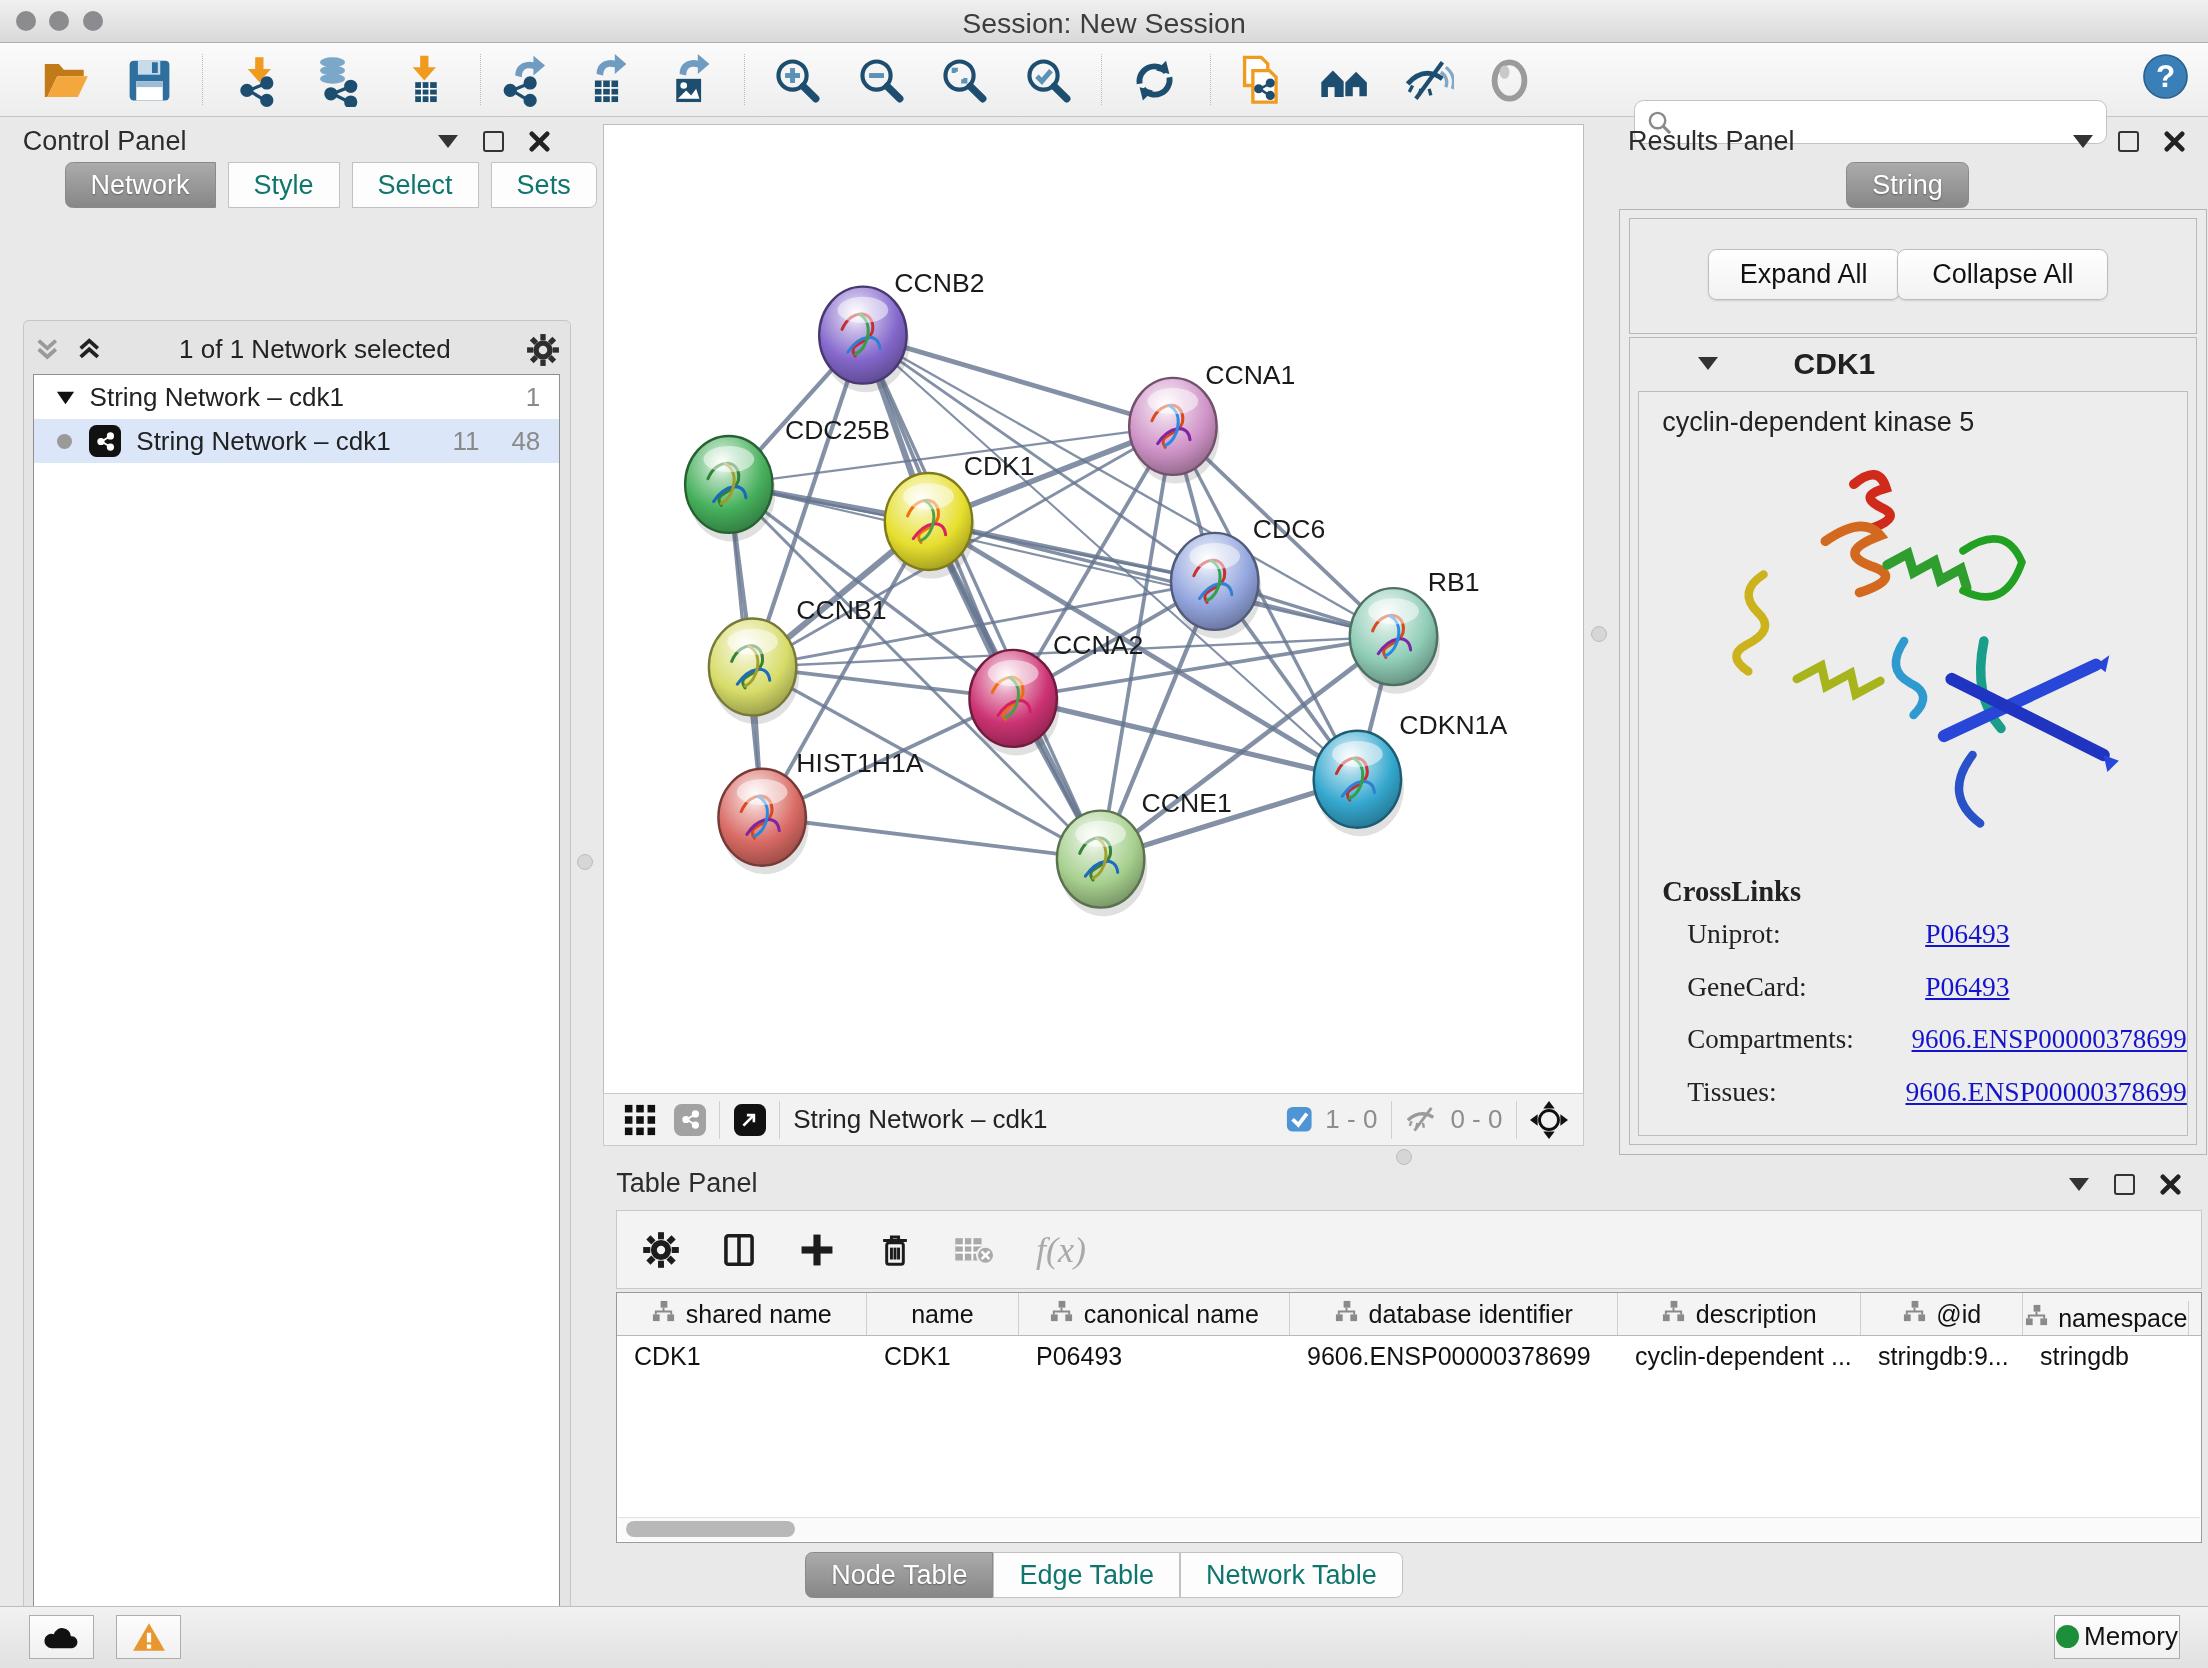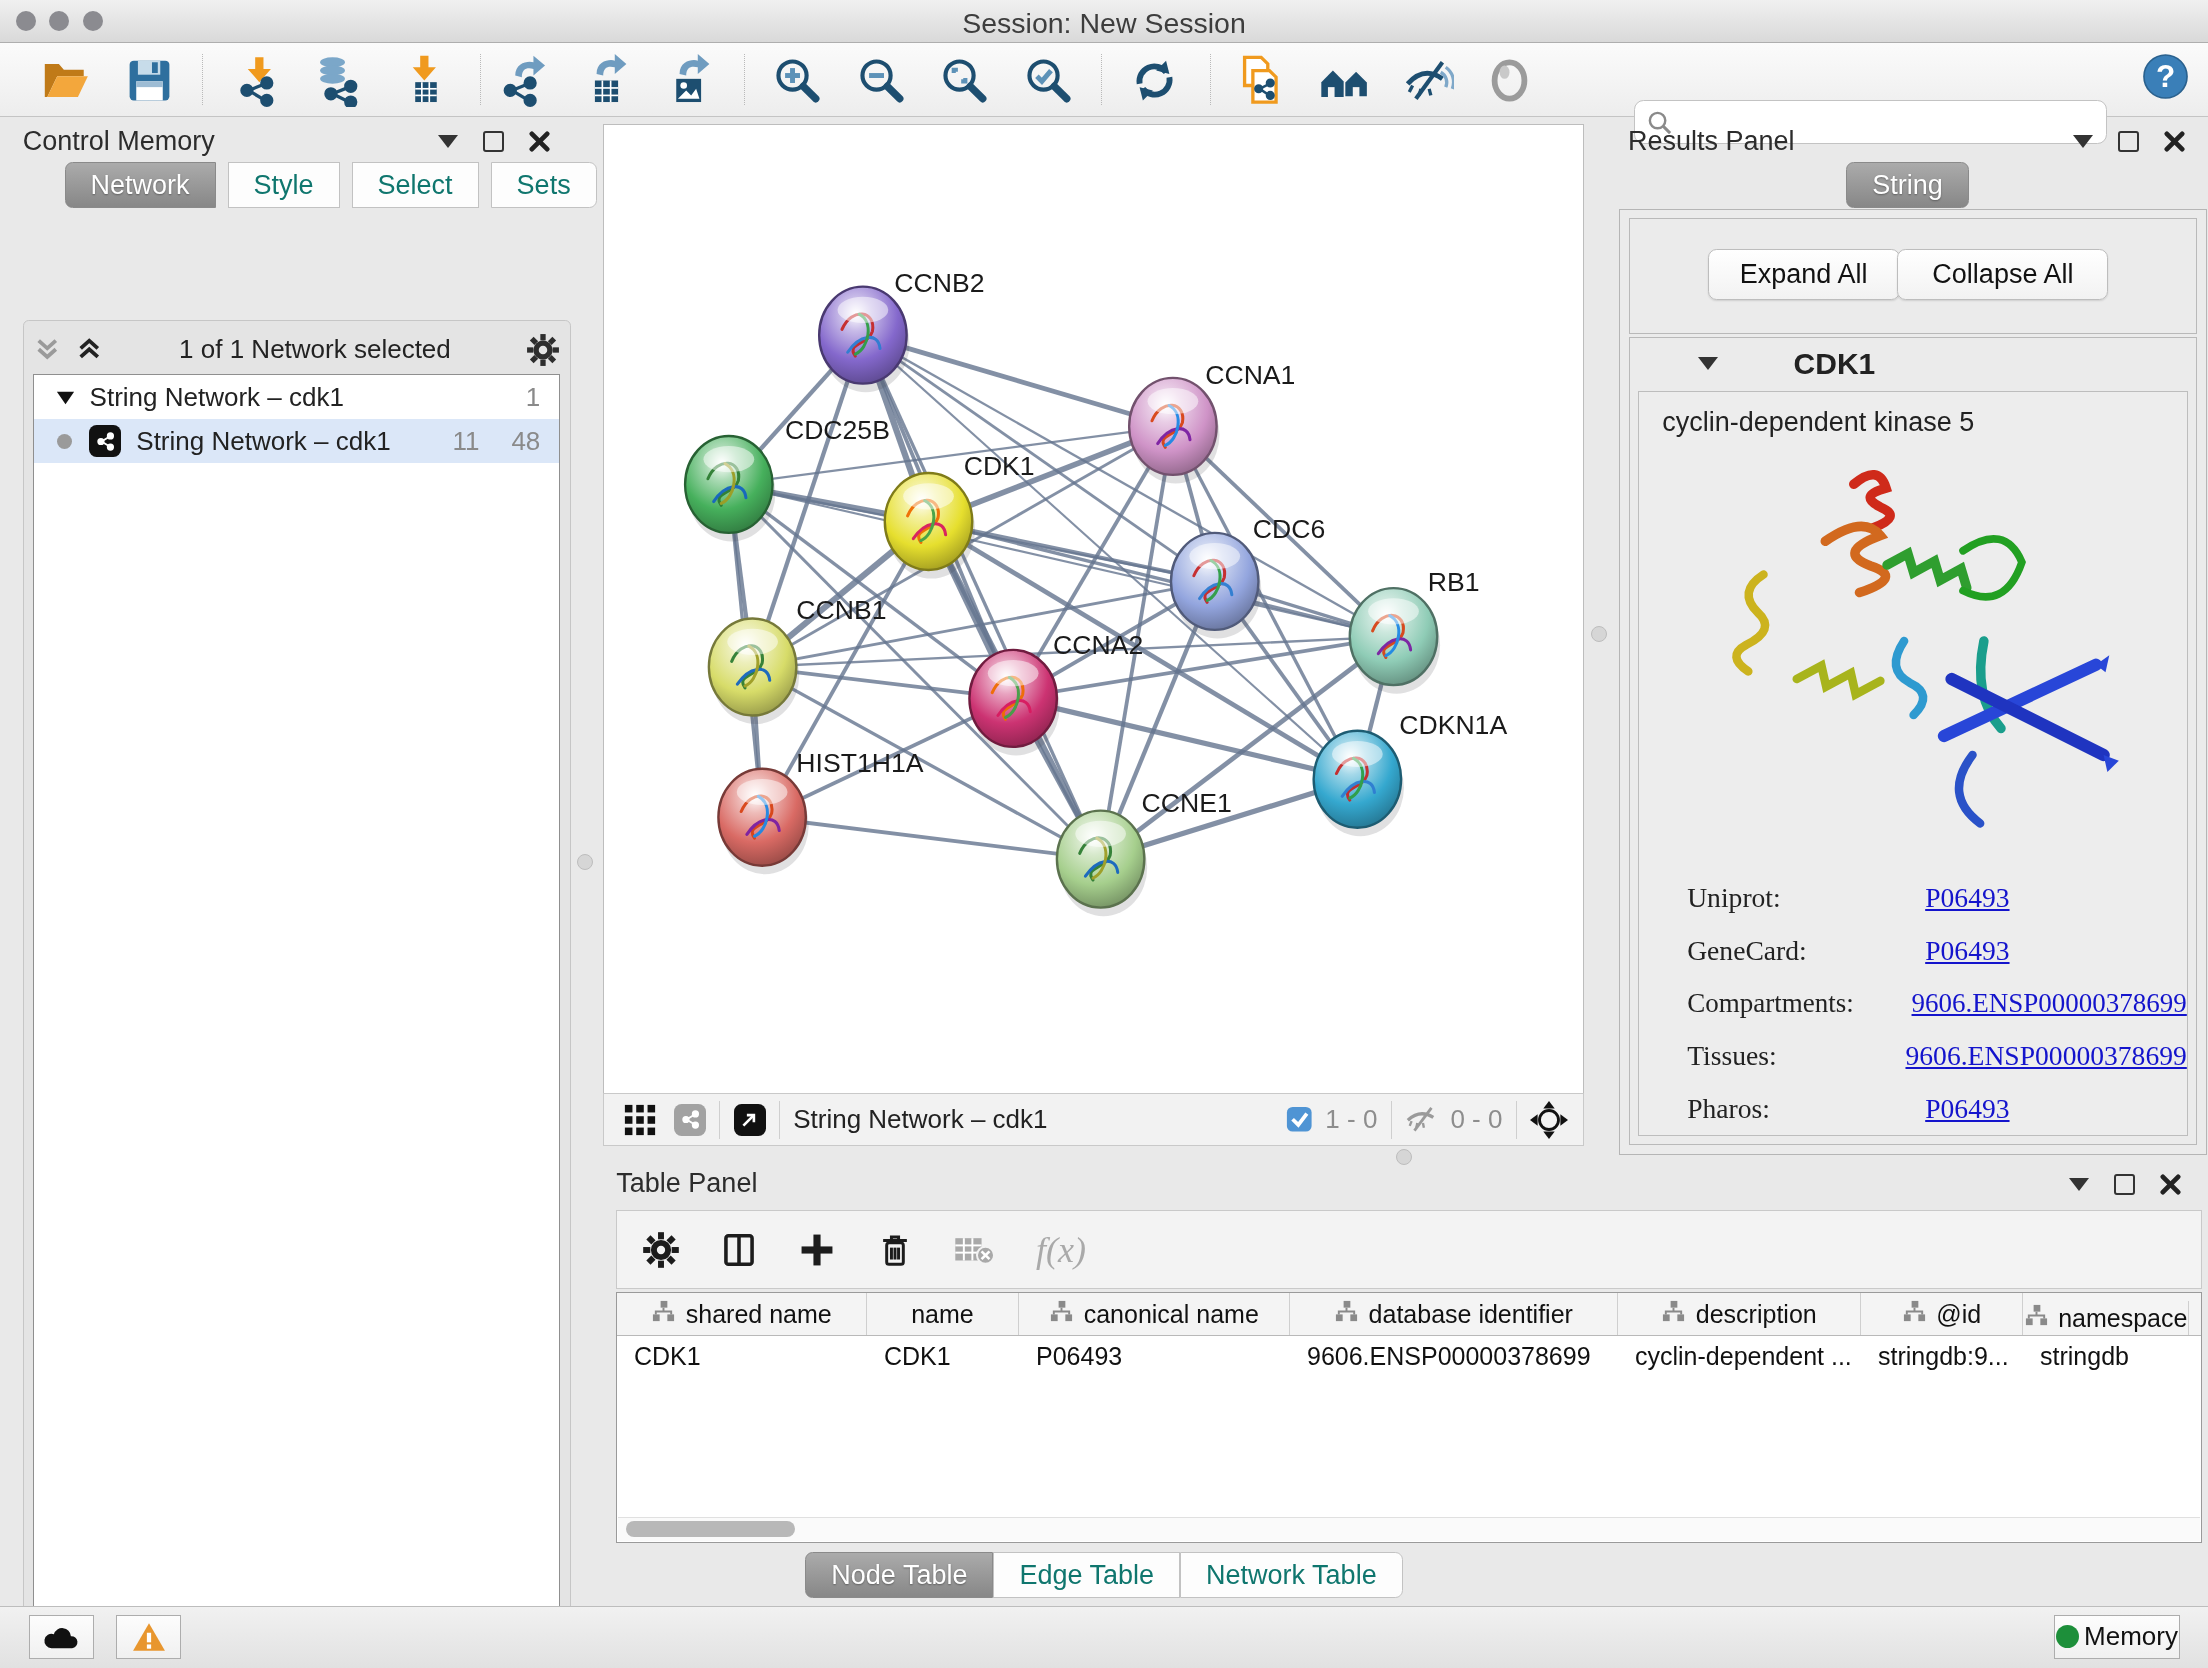--- a/index.html
+++ b/index.html
@@ -286,21 +286,21 @@
     <div class="tbtn" style="left:2138px;top:5.7px">
       <svg viewBox="0 0 64 64">
           <circle cx="32" cy="32" r="26" fill="#3a7fb8"></circle>
           <circle cx="32" cy="32" r="26" fill="none" stroke="#2a618e" stroke-width="2"></circle>
           <text x="32" y="45" text-anchor="middle" font-size="38" font-weight="bold" fill="#fff" font-family="Liberation Sans,sans-serif">?</text>
         </svg>
     </div>
   </div>
 
   <div style="position:absolute;left:9.5px;top:116px;width:554px;height:1476px;">
-    <div class="phead" style="left:13.3px;top:9.5px">Control Memory</div>
+    <div class="phead" style="left:13.3px;top:9.5px">Control Panel</div>
     <div class="pctl" style="right:13.3px;top:15px">
       <div class="caret-down"></div>
       <div class="float-sq"></div>
       <svg width="21" height="21" viewBox="0 0 22 22">
           <g stroke="#222" stroke-width="5" stroke-linecap="round">
             <line x1="3" y1="3" x2="19" y2="19"></line>
             <line x1="19" y1="3" x2="3" y2="19"></line>
           </g>
         </svg>
     </div>
@@ -724,20 +724,21 @@
             <path d="M310 300 L470 225" stroke="#2846d8" stroke-width="13"></path>
             <path d="M318 240 L478 320" stroke="#1f34c0" stroke-width="13"></path>
             <path d="M340 320 q-32 42 8 72" stroke="#2a52c8" stroke-width="9"></path>
             <path d="M268 200 q-20 30 6 44 q26 12 4 34" stroke="#2e9ad0" stroke-width="9"></path>
           </g>
           <g fill="#2846d8">
               <path d="M470 225l14-10-4 18z"></path>
               <path d="M478 320l16 6-12 12z"></path>
             </g>
         </svg>
+        <div class="serif" style="margin:3.8px 0 0 23px;font-size:28.5px;font-weight:bold;">CrossLinks</div>
         <div id="crosslinks" style="margin:9.5px 0 0 48px;">
             <div class="serif" style="display: flex; font-size: 27.6px; margin-bottom: 21px;">
               <span style="width: 238px;">Uniprot:</span>
               <span class="xlink">P06493</span>
             </div>
             <div class="serif" style="display: flex; font-size: 27.6px; margin-bottom: 21px;">
               <span style="width: 238px;">GeneCard:</span>
               <span class="xlink">P06493</span>
             </div>
             <div class="serif" style="display: flex; font-size: 27px; margin-bottom: 21px;">

